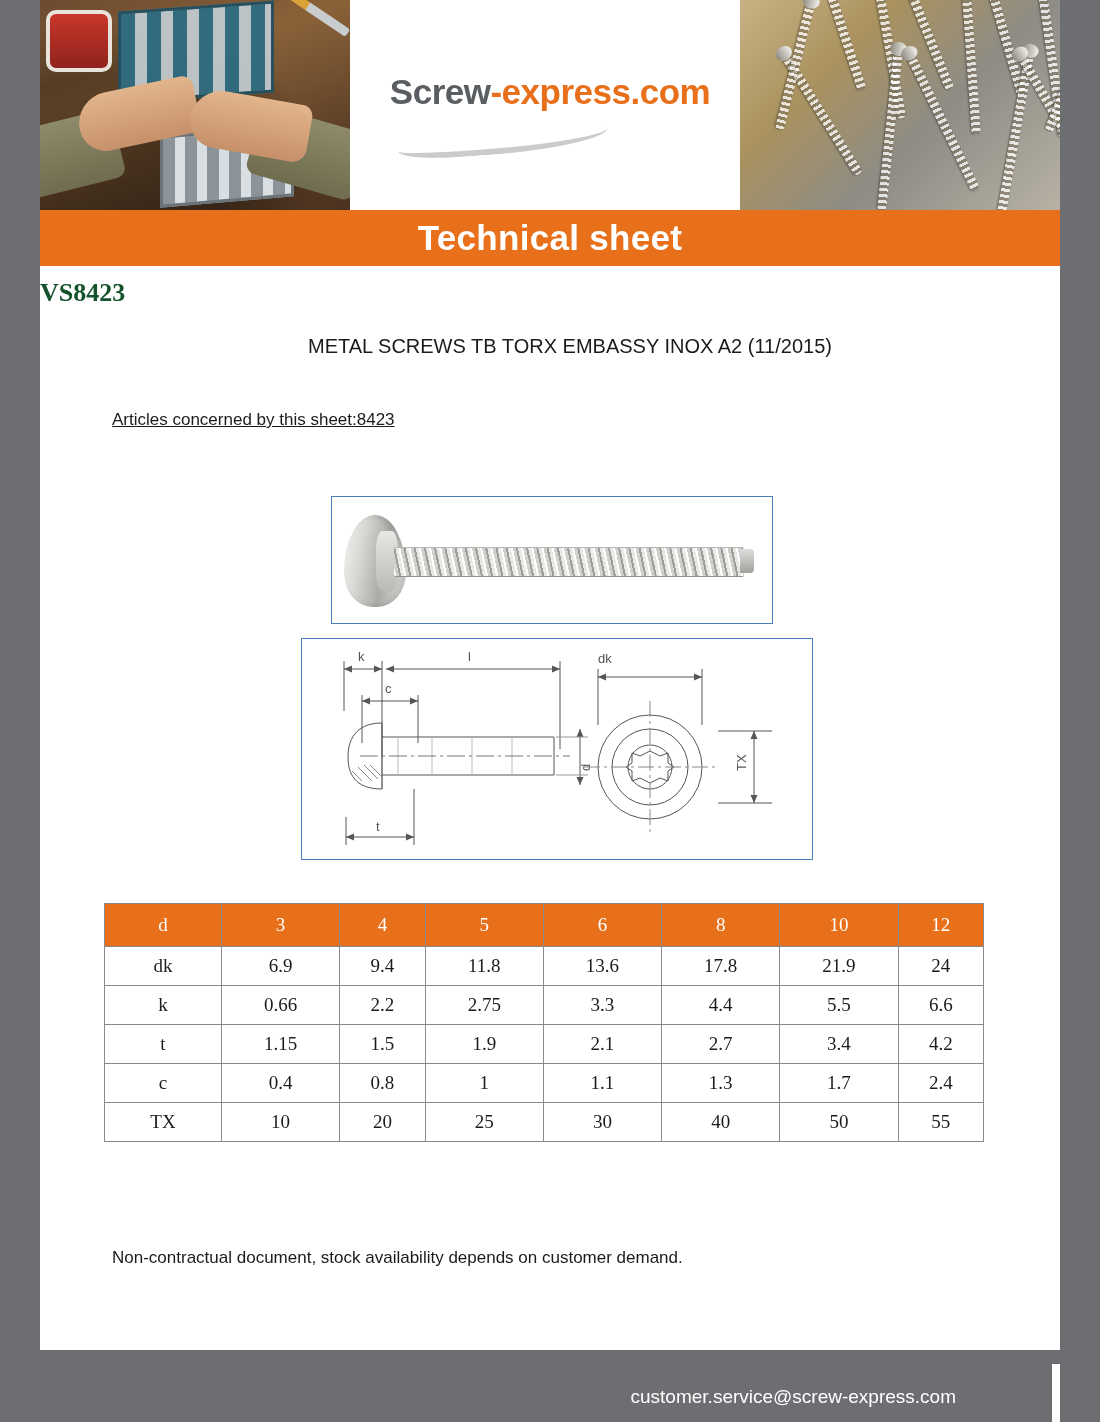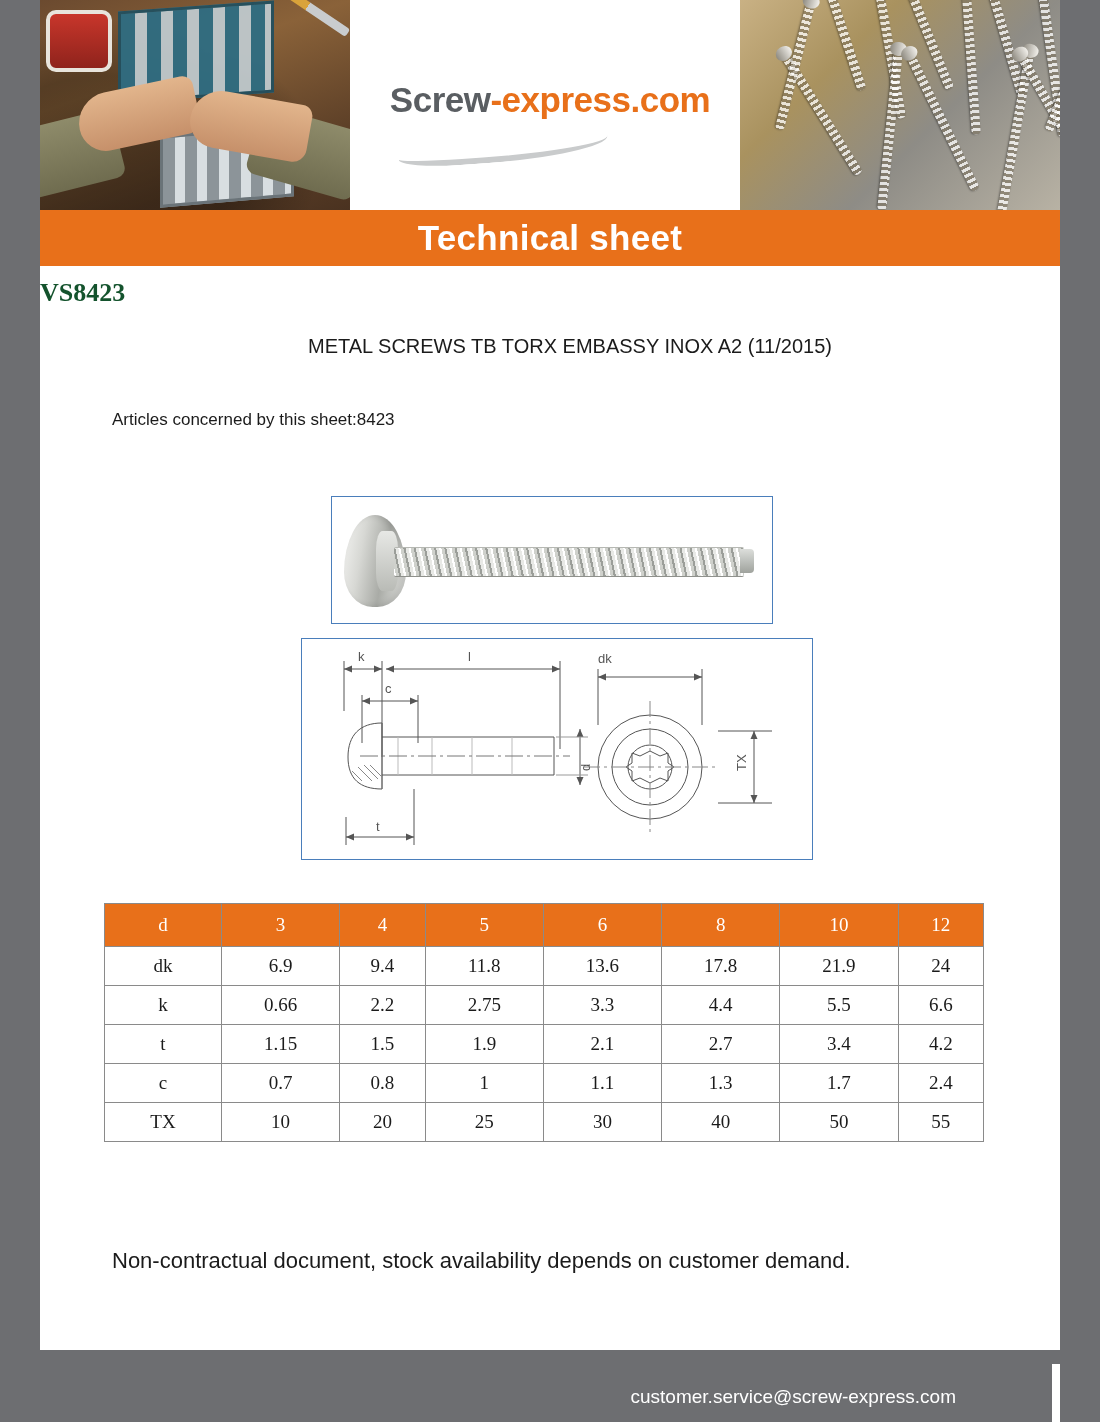--- a/index.html
+++ b/index.html
@@ -130,21 +130,21 @@
     position: absolute;
     left: -9px; top: -4px;
     width: 14px; height: 17px;
     border-radius: 50%;
     background: linear-gradient(#f3f1ec, #8e8a80);
   }
 
   
   .logo-block {
     position: absolute;
-    left: 310px; top: 8px;
+    left: 310px; top: 0;
     width: 421px; height: 210px;
     background: #ffffff;
   }
   .logo-text {
     position: absolute;
     left: 30px; top: 72px;
     width: 340px;
     text-align: center;
     font-size: 35px;
     font-weight: bold;
@@ -197,20 +197,21 @@
     text-align: center;
     font-size: 20px;
     color: #1b1b1b;
     padding-left: 20px;
   }
   .articles-line {
     position: absolute;
     left: 112px; top: 410px;
     font-size: 17px;
     color: #1b1b1b;
+    text-decoration: underline;
   }
 
   
   .product-box {
     position: absolute;
     left: 331px; top: 496px;
     width: 440px; height: 126px;
     border: 1px solid #4a7ebb;
     background: #ffffff;
   }
@@ -284,21 +285,21 @@
     height: 42px;
   }
   .dim-table td:first-child, .dim-table th:first-child {
     width: 116px;
   }
 
   
   .footnote {
     position: absolute;
     left: 112px; top: 1248px;
-    font-size: 22px;
+    font-size: 17px;
     color: #1b1b1b;
   }
   .footer-band {
     position: absolute;
     left: 0; bottom: 0;
     width: 1052px; height: 58px;
     background: #6d6e71;
   }
   .footer-band-inner {
     position: absolute;
@@ -497,21 +498,21 @@
         <td>1.15</td>
         <td>1.5</td>
         <td>1.9</td>
         <td>2.1</td>
         <td>2.7</td>
         <td>3.4</td>
         <td>4.2</td>
       </tr>
       <tr>
         <td>c</td>
-        <td>0.7</td>
+        <td>0.4</td>
         <td>0.8</td>
         <td>1</td>
         <td>1.1</td>
         <td>1.3</td>
         <td>1.7</td>
         <td>2.4</td>
       </tr>
       <tr>
         <td>TX</td>
         <td>10</td>

